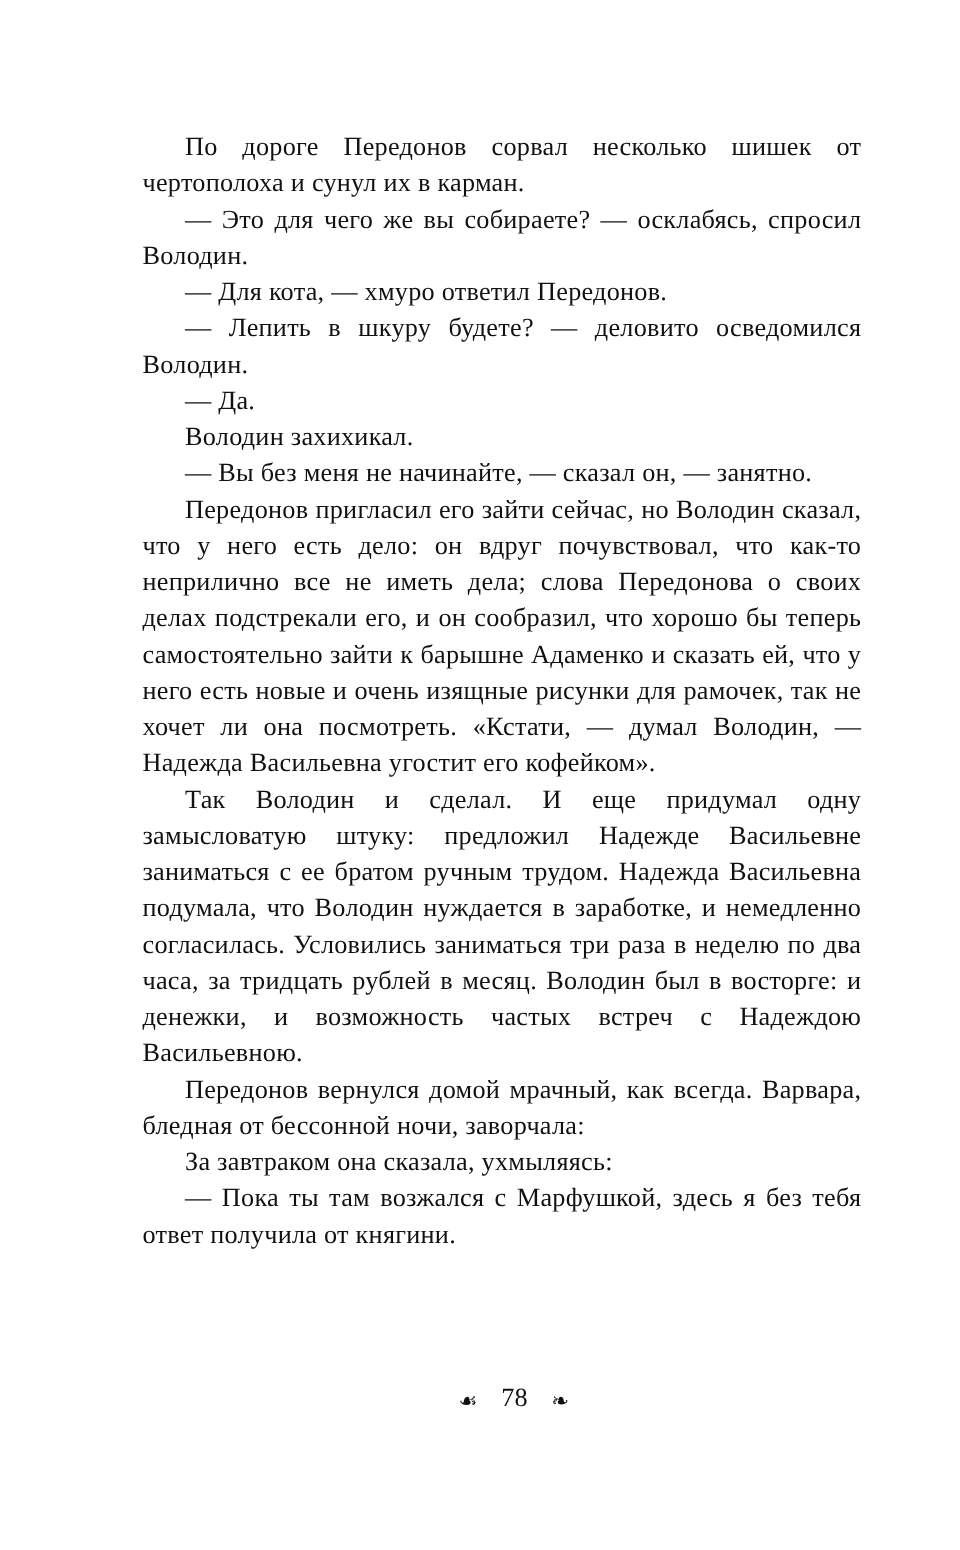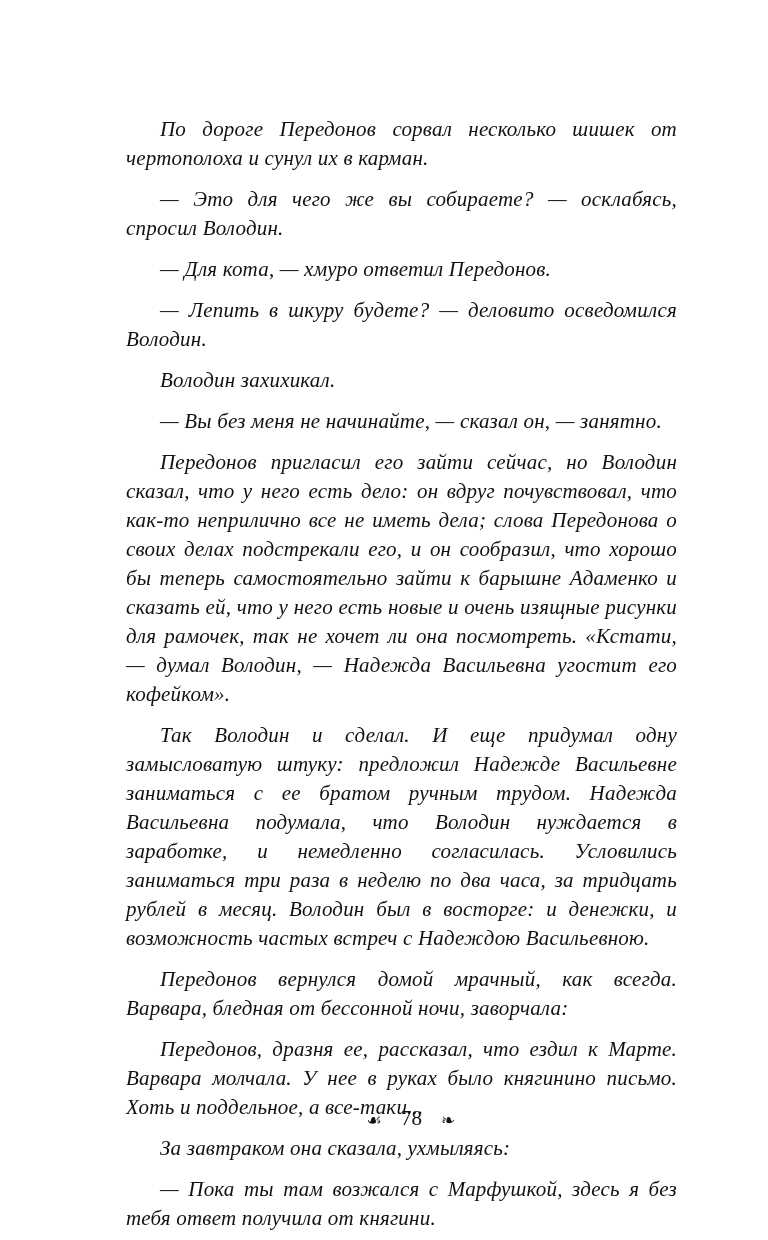--- a/index.html
+++ b/index.html
@@ -28,22 +28,21 @@
     font-size: 21px;
     line-height: 29px;
     text-align: justify;
     letter-spacing: 0.2px;
     hyphens: auto;
     -webkit-hyphens: auto;
   }
 
   .text-block p.para {
     text-indent: 34px;
-    margin: 12px;
-    font-style: italic;
+    margin: 0;
   }
 
   .page-footer {
     position: absolute;
     left: 0;
     top: 1106px;
     width: 768px;
     text-align: center;
     font-size: 20px;
     color: #111111;
@@ -71,26 +70,26 @@
 </head>
 <body>
 
 <div class="book-page">
 
   <div class="text-block">
       <p class="para">По дороге Передонов сорвал несколько шишек от чертополоха и сунул их в карман.</p>
       <p class="para">— Это для чего же вы собираете? — осклабясь, спросил Володин.</p>
       <p class="para">— Для кота, — хмуро ответил Передонов.</p>
       <p class="para">— Лепить в шкуру будете? — деловито осведомился Володин.</p>
+      <p class="para">— Да.</p>
       <p class="para">Володин захихикал.</p>
       <p class="para">— Вы без меня не начинайте, — сказал он, — занятно.</p>
       <p class="para">Передонов пригласил его зайти сейчас, но Володин сказал, что у него есть дело: он вдруг почувствовал, что как-то неприлично все не иметь дела; слова Передонова о своих делах подстрекали его, и он сообразил, что хорошо бы теперь самостоятельно зайти к барышне Адаменко и сказать ей, что у него есть новые и очень изящные рисунки для рамочек, так не хочет ли она посмотреть. «Кстати, — думал Володин, — Надежда Васильевна угостит его кофейком».</p>
       <p class="para">Так Володин и сделал. И еще придумал одну замысловатую штуку: предложил Надежде Васильевне заниматься с ее братом ручным трудом. Надежда Васильевна подумала, что Володин нуждается в заработке, и немедленно согласилась. Условились заниматься три раза в неделю по два часа, за тридцать рублей в месяц. Володин был в восторге: и денежки, и возможность частых встреч с Надеждою Васильевною.</p>
       <p class="para">Передонов вернулся домой мрачный, как всегда. Варвара, бледная от бессонной ночи, заворчала:</p>
-      <p class="para">Передонов, дразня ее, рассказал, что ездил к Марте. Варвара молчала. У нее в руках было княгинино письмо. Хоть и поддельное, а все-таки...</p>
       <p class="para">За завтраком она сказала, ухмыляясь:</p>
       <p class="para">— Пока ты там возжался с Марфушкой, здесь я без тебя ответ получила от княгини.</p>
     </div>
 
   <div class="page-footer">
     <span class="ornament left">☙</span>
     <span class="page-number">78</span>
     <span class="ornament right">❧</span>
   </div>
 

